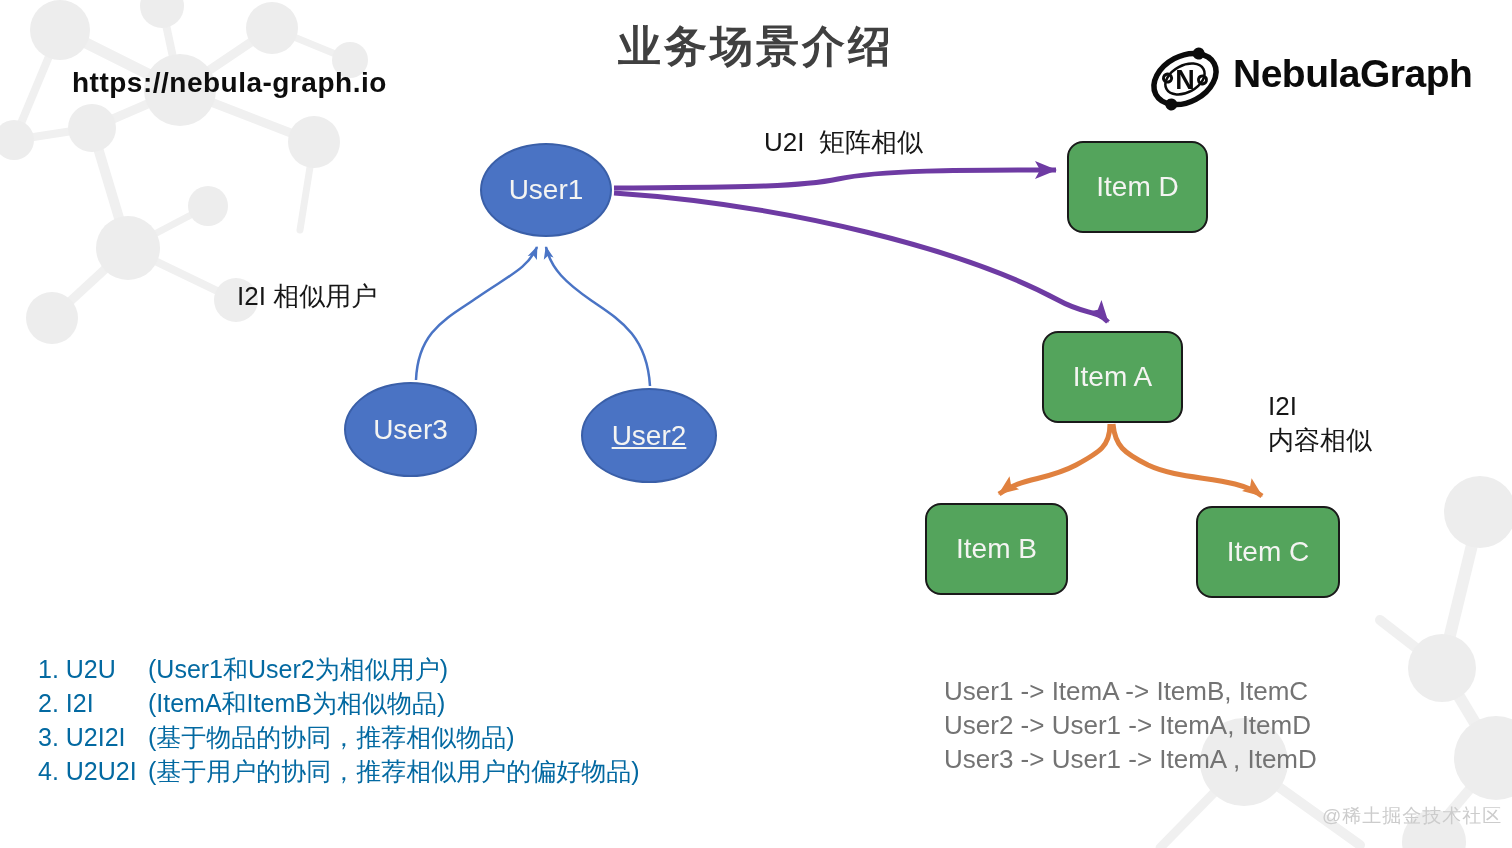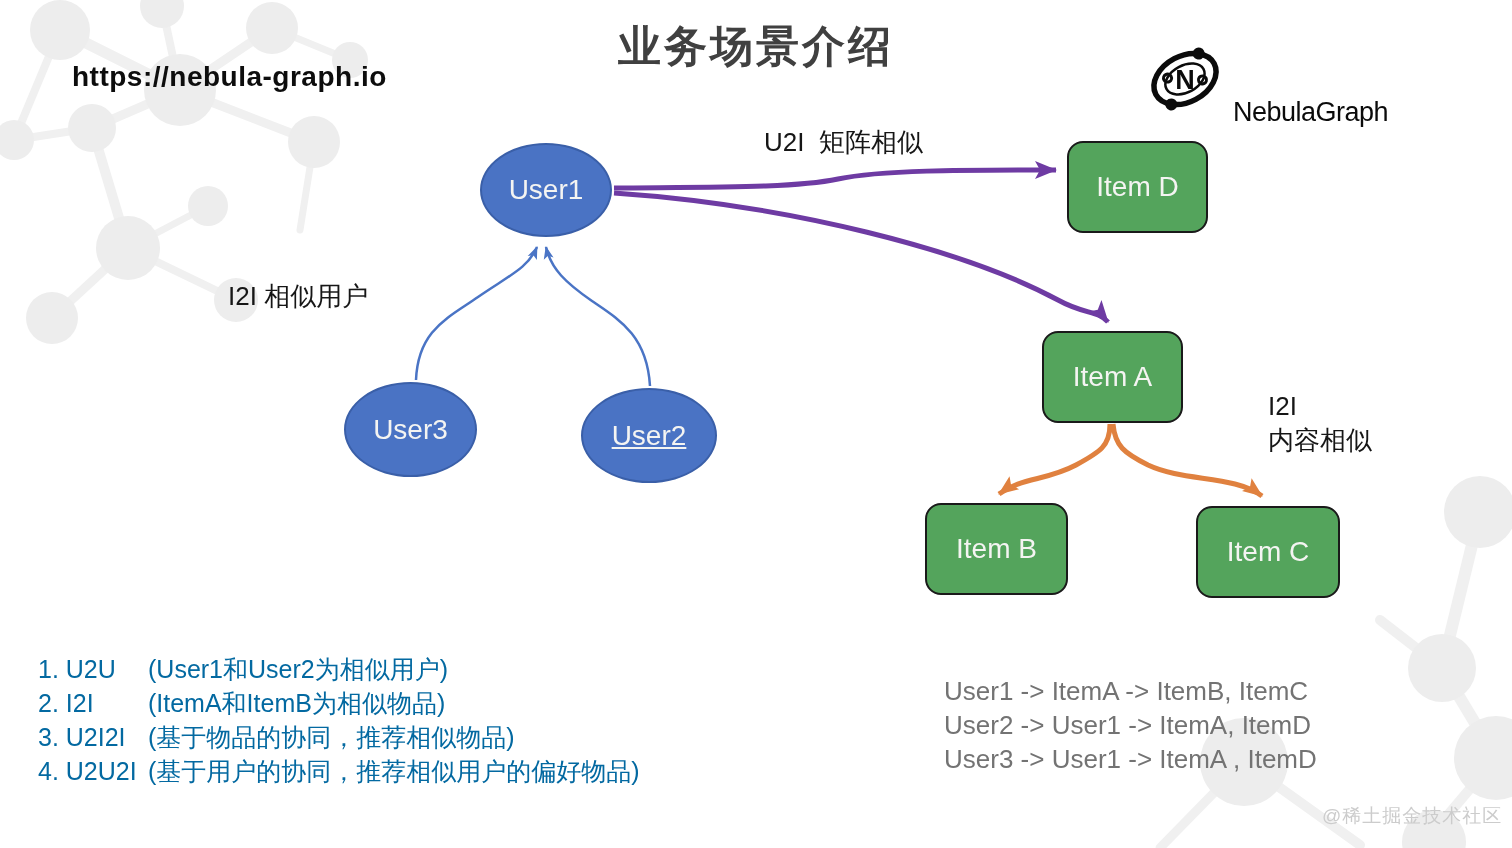--- a/index.html
+++ b/index.html
@@ -11,26 +11,26 @@
   }
   .abs { position:absolute; }
   svg.layer { position:absolute; left:0; top:0; width:1512px; height:848px; }
 
   
   .slide-title {
     position:absolute; left:0; right:0; top:18px; text-align:center;
     font-size:43px; font-weight:700; letter-spacing:3px; color:#404040;
   }
   .site-url {
-    position:absolute; left:72px; top:61px;
+    position:absolute; left:72px; top:67px;
     font-size:28px; font-weight:700; letter-spacing:.5px; color:#0d0d0d;
   }
   .brand-text {
     position:absolute; left:1233px; top:52px;
-    font-size:27px; font-weight:400; letter-spacing:-0.5px; color:#0b0b0b;margin-top:45px;
+    font-size:39px; font-weight:700; letter-spacing:-0.5px; color:#0b0b0b;
   }
 
   
   .node {
     position:absolute; display:flex; align-items:center; justify-content:center;
     font-size:28px; color:#f4f4f2; box-sizing:border-box;
   }
   .node.user {
     background:var(--user-fill,#4a73c4);
     border:2px solid var(--user-stroke,#3a5fa8);
@@ -45,21 +45,21 @@
   #node-user3 {left:344px; top:382px; width:133px; height:95px;}
   #node-user2 {left:581px; top:388px; width:136px; height:95px;text-decoration:underline;}
   #node-itemD {left:1067px; top:123px; width:141px; height:92px;margin-top:18px;}
   #node-itemA {left:1042px; top:331px; width:141px; height:92px;text-align:right;}
   #node-itemB {left:925px;  top:503px; width:143px; height:92px;}
   #node-itemC {left:1196px; top:506px; width:144px; height:92px;}
 
   
   .edge-label { position:absolute; font-size:26px; color:#161616; white-space:pre; }
   #label-u2i      {left:764px;  top:125px;}
-  #label-i2i-user {left:228px;  top:279px;}
+  #label-i2i-user {left:237px;  top:279px;}
   #label-i2i-item {left:1268px; top:389px; line-height:34px; white-space:normal;}
 
   
   .notes { position:absolute; left:38px; top:652px; font-size:25px; color:#0369a1; }
   .note-line { display:flex; height:34px; align-items:center; }
   .note-key { width:110px; flex:0 0 110px; }
   .note-desc { white-space:pre; }
 
   
   .paths { position:absolute; left:944px; top:674px; font-size:26px; line-height:34px; color:#737373; }

